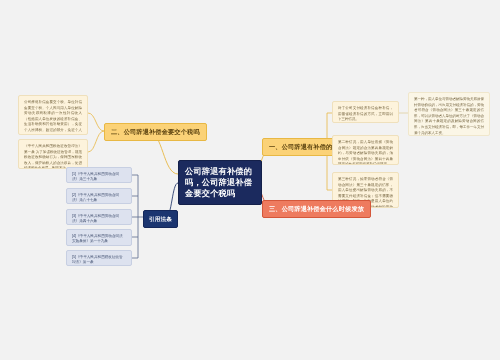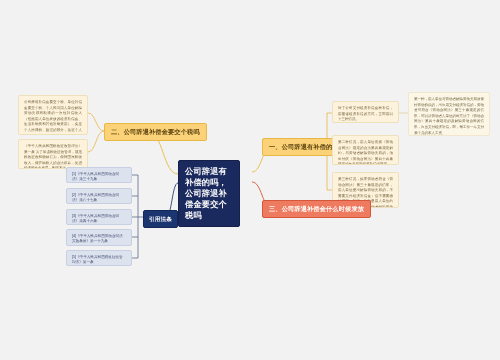--- a/index.html
+++ b/index.html
@@ -113,21 +113,21 @@
 
     <path d="M322 146 L 327 146" stroke="#e8b844" stroke-width="0.8" fill="none"></path>
     <path d="M327 113 L 327 190" stroke="#e8b844" stroke-width="0.8" fill="none"></path>
     <path d="M327 113 L 332 113" stroke="#e8b844" stroke-width="0.8" fill="none"></path>
     <path d="M327 150 L 332 150" stroke="#e8b844" stroke-width="0.8" fill="none"></path>
     <path d="M327 190 L 332 190" stroke="#e8b844" stroke-width="0.8" fill="none"></path>
 
     <path d="M399 113 L 408 113" stroke="#e0cfa0" stroke-width="0.8" fill="none"></path>
   </svg>
 
-  <div class="node root" style="left:178px;top:160px;width:62px;">公司辞退有补偿的吗，公司辞退补偿金要交个税吗</div>
+  <div class="node root" style="left:178px;top:160px;width:84px;">公司辞退有补偿的吗，公司辞退补偿金要交个税吗</div>
 
   <div class="node topic topic-yellow" style="left:104px;top:123px;">二、公司辞退补偿金要交个税吗</div>
 
   <div class="node leaf" style="left:18px;top:95px;width:70px;height:40px;">公司辞退补偿金要交个税。单位补偿金要交个税。个人因与用人单位解除劳动关系而取得的一次性补偿收入（包括用人单位发放的经济补偿金、生活补助费和其他补助费用），免征个人所得税。超过的部分，免征个人所得税的范围公告有相关规定，计算征收个人所得税。</div>
 
   <div class="node leaf" style="left:18px;top:139px;width:70px;height:30px;">《中华人民共和国税收征收管理法》第一条 为了加强税收征收管理，规范税收征收和缴纳行为，保障国家税收收入，保护纳税人的合法权益，促进经济和社会发展，制定本法。</div>
 
   <div class="node topic topic-navy" style="left:143px;top:210px;">引用法条</div>
 
   <div class="node lawrow" style="left:66px;top:167px;width:66px;height:16px;">[1]《中华人民共和国劳动合同法》第三十九条</div>

